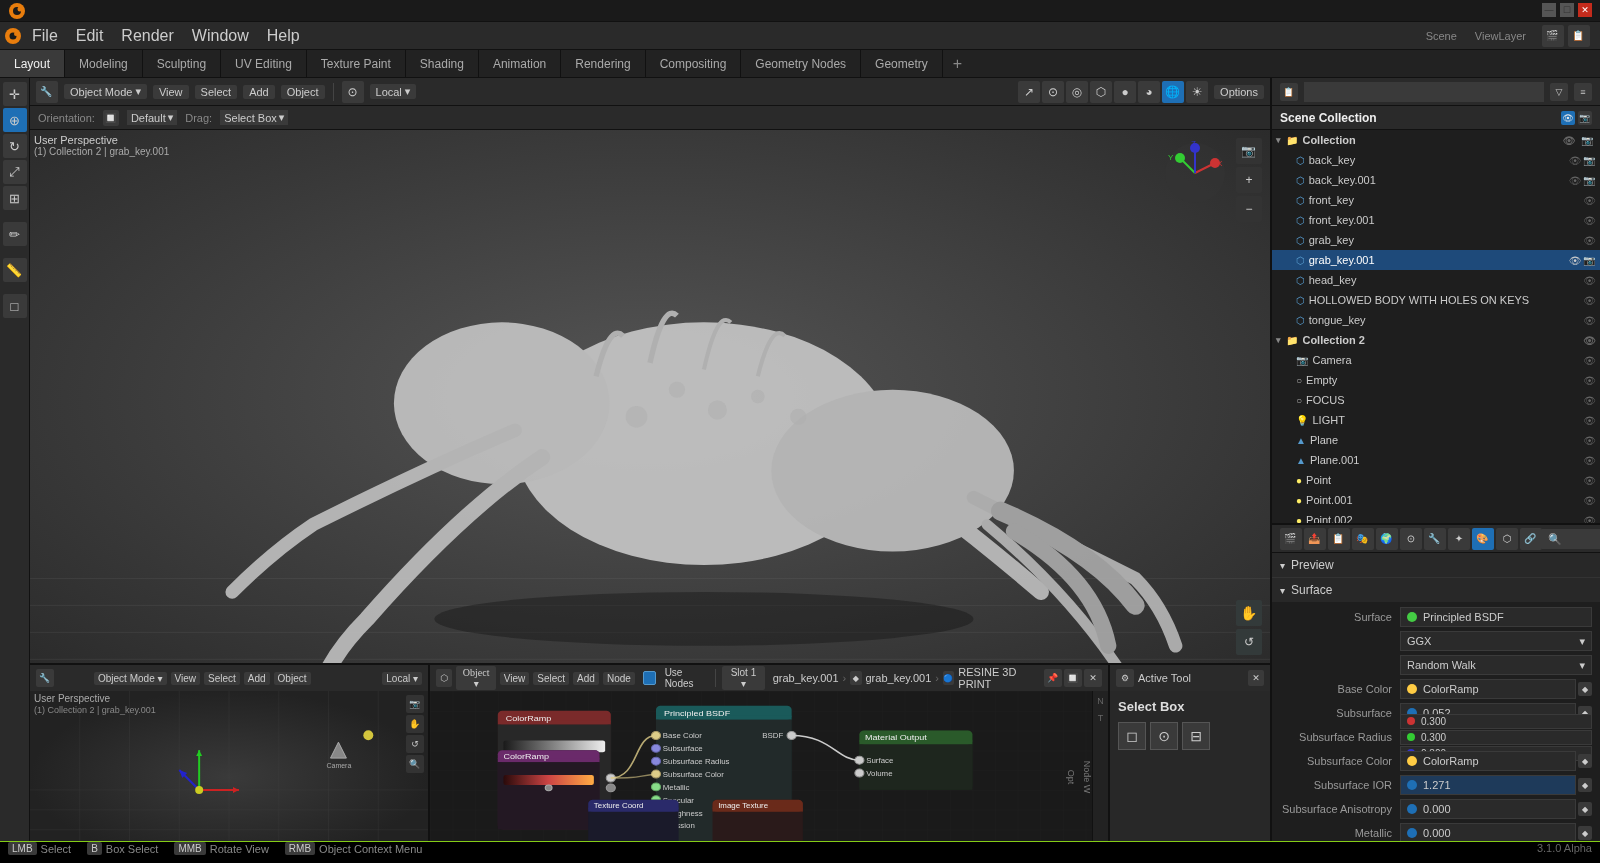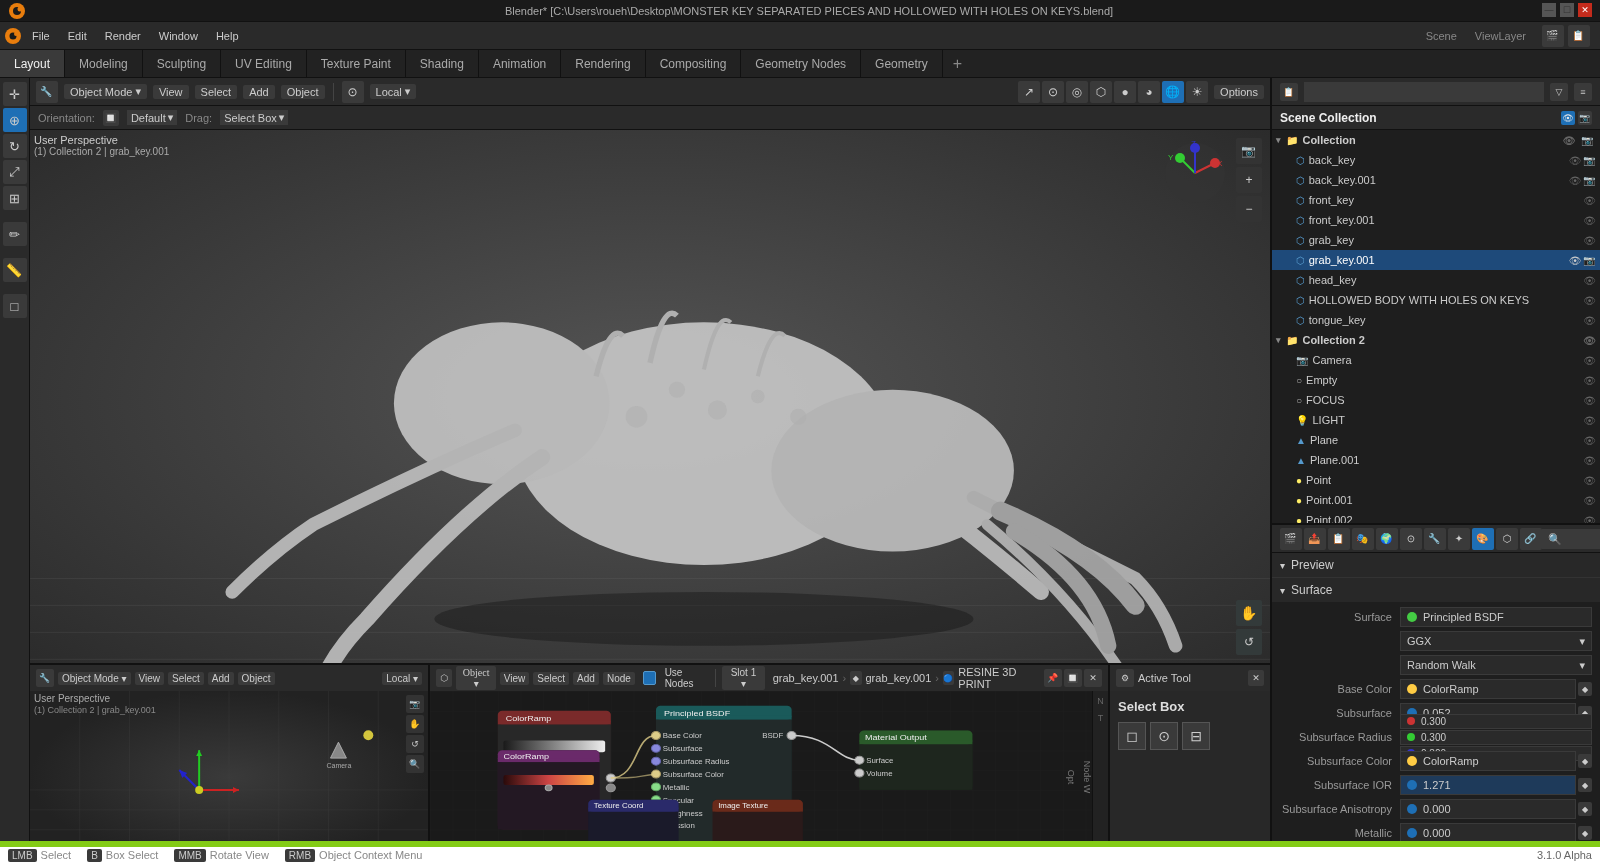--- a/index.html
+++ b/index.html
@@ -55,21 +55,21 @@
       height: 28px;
       background: #2a2a2a;
       display: flex;
       align-items: center;
       padding: 0 4px;
       border-bottom: 1px solid #111;
       gap: 2px;
     }
     .menu-item {
       padding: 2px 8px;
-      font-size: 11px;
+      font-size: 16px;
       color: #ccc;
       cursor: pointer;
       border-radius: 3px;
     }
 
     
     #workspace-tabs {
       height: 28px;
       background: #222;
       display: flex;
@@ -435,28 +435,28 @@
       justify-content: space-between;
     }
 
     
     #status-bar {
       position: absolute;
       bottom: 0;
       left: 0;
       right: 0;
       height: 22px;
-      background: #ffffff;
-      display: flex;
-      align-items: center;
+      background: #000000;
+      display: flex;
+      align-items: flex-start;
       padding: 0 8px;
       gap: 16px;
       font-size: 11px;
       color: #888;
-      border-top: 6px solid #84cc16;
+      border-top: 1px solid #84cc16;
       z-index: 10;
     }
     .status-item {
       display: flex;
       align-items: center;
       gap: 4px;
     }
     .status-key {
       background: #3a3a3a;
       padding: 1px 4px;
@@ -513,21 +513,20 @@
 <body>
 
 <div id="title-bar">
   <div style="display:flex;align-items:center;gap:6px;">
     <svg width="18" height="18" viewBox="0 0 18 18">
       <circle cx="9" cy="9" r="8" fill="#e87d0d"></circle>
       <circle cx="9" cy="9" r="4" fill="#1a1a1a"></circle>
       <circle cx="12" cy="7" r="2.5" fill="#e87d0d"></circle>
     </svg>
   </div>
-  <div class="title-text">Blender* [C:\Users\roueh\Desktop\MONSTER KEY SEPARATED PIECES AND HOLLOWED WITH HOLES ON KEYS.blend]</div>
   <div class="window-controls">
     <button class="win-btn">—</button>
     <button class="win-btn">☐</button>
     <button class="win-btn" style="background:#c42b1c;color:#fff;">✕</button>
   </div>
 </div>
 
 <div id="menu-bar">
   <svg width="18" height="18" viewBox="0 0 18 18">
     <circle cx="9" cy="9" r="8" fill="#e87d0d"></circle>
@@ -704,21 +703,21 @@
         <div class="icon-btn" style="background:#333a3a;width:26px;height:26px;font-size:14px;">✋</div>
         <div class="icon-btn" style="background:#333a3a;width:26px;height:26px;">↺</div>
       </div>
     </div>
 
     <div id="bottom-area">
 
       <div id="bottom-left">
         <div id="bottom-left-header">
           <div class="icon-btn" style="width:18px;height:18px;font-size:9px;">🔧</div>
-          <button class="header-btn" style="font-size:10px;padding:1px 4px;">Object Mode ▾</button>
+          <button class="header-btn" style="font-size:10px;padding:1px 4px;margin-left:36px;">Object Mode ▾</button>
           <button class="header-btn" style="font-size:10px;padding:1px 4px;">View</button>
           <button class="header-btn" style="font-size:10px;padding:1px 4px;">Select</button>
           <button class="header-btn" style="font-size:10px;padding:1px 4px;">Add</button>
           <button class="header-btn" style="font-size:10px;padding:1px 4px;">Object</button>
           <div style="flex:1"></div>
           <button class="header-btn" style="font-size:10px;padding:1px 4px;">Local ▾</button>
         </div>
 
         <div style="position:relative;width:100%;height:calc(100% - 26px);background:#2a2a2a;overflow:hidden;">
           <svg width="100%" height="100%" viewBox="0 0 400 174" preserveAspectRatio="xMidYMid slice">

